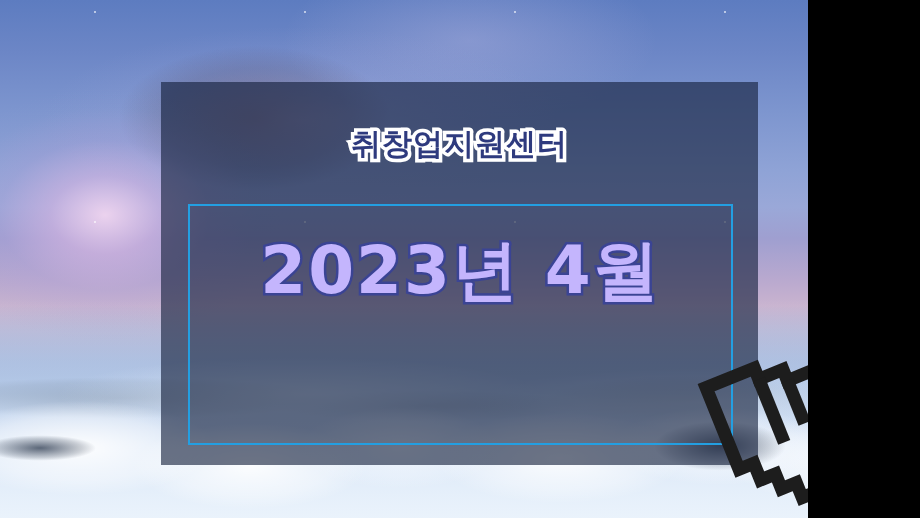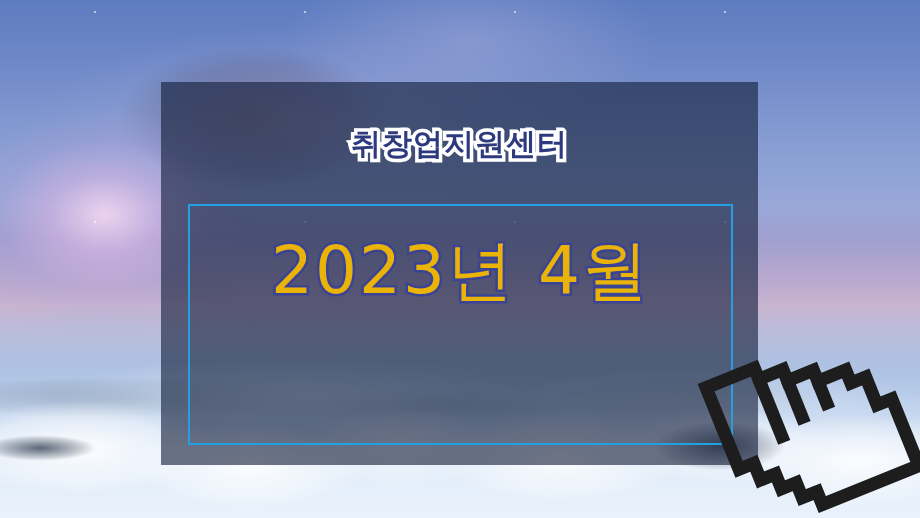--- a/index.html
+++ b/index.html
@@ -2,21 +2,21 @@
 <html><head>
 <meta charset="utf-8">
 <style>
   html, body {
     margin: 0;
     padding: 0;
     background: #000;
   }
   #poster {
     position: relative;
-    width: 920px;
+    width: 808px;
     height: 518px;
     overflow: hidden;
     font-family: "DejaVu Sans", "Liberation Sans", sans-serif;
     user-select: none;
   }
 
   
   .bg-base {
     position: absolute;
     inset: 0;
@@ -181,22 +181,22 @@
     text-shadow:
       0 0 1px #ffffff,
       0 1px 0 rgba(255,255,255,0.9);
   }
 
   .title-line {
     position: absolute;
     left: 188px;
     width: 545px;
     text-align: center;
-    color: #eab308;
-    font-weight: 400;
+    color: #c4b5fd;
+    font-weight: 700;
     -webkit-text-stroke: 5px #3b4494;
     paint-order: stroke fill;
     letter-spacing: 2px;
     
     text-shadow:
       2px 0 0 #3b4494, -2px 0 0 #3b4494,
       0 2px 0 #3b4494, 0 -2px 0 #3b4494;
   }
   .title-line-1 { top: 232px; font-size: 66px; line-height: 78px; }
   .title-line-2 { top: 336px; font-size: 62px; line-height: 74px; }

